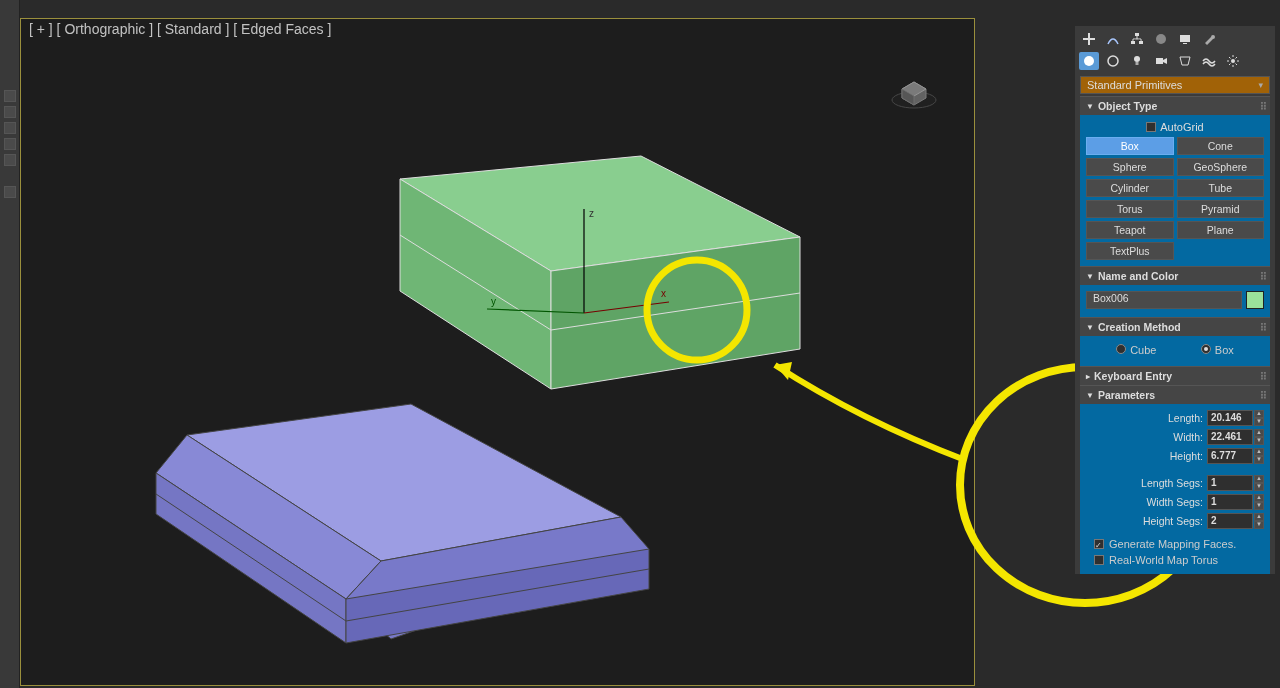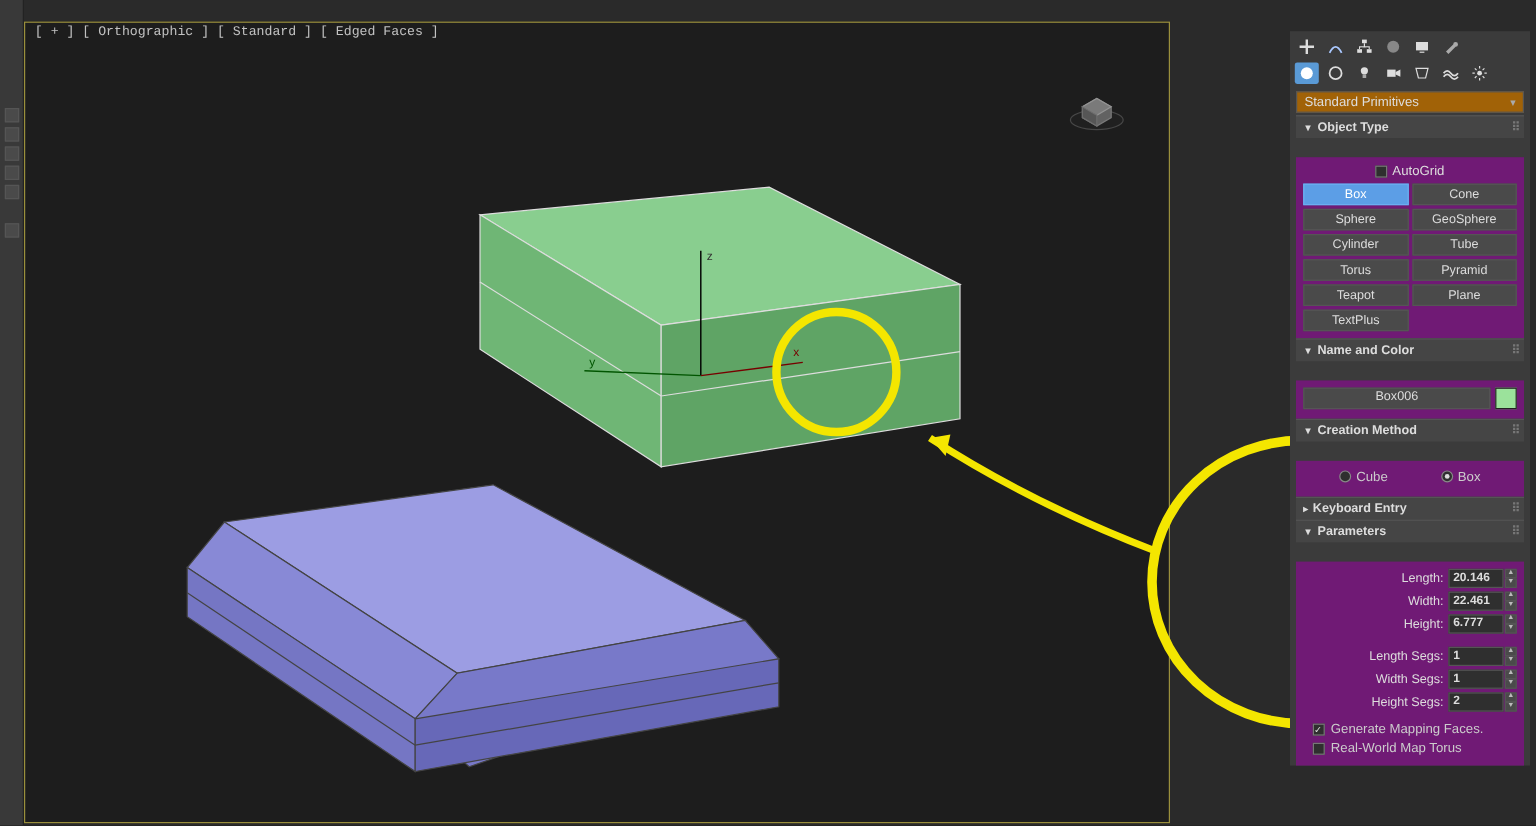--- a/index.html
+++ b/index.html
@@ -4,50 +4,50 @@
 <style>
   * { box-sizing: border-box; margin: 0; padding: 0; font-family: "Segoe UI", Tahoma, sans-serif; }
   body { background: #2a2a2a; width: 1280px; height: 688px; overflow: hidden; position: relative; color: #ccc; font-size: 11px; }
 
   
   .left-strip { position: absolute; left: 0; top: 0; width: 20px; height: 688px; background: #393939; border-right: 1px solid #222; }
   .left-strip .slot { width: 12px; height: 12px; background: #4a4a4a; margin: 4px auto; border: 1px solid #555; }
 
   
   .viewport { position: absolute; left: 20px; top: 18px; width: 955px; height: 668px; background: #1d1d1d; border: 1px solid #9a8f3c; }
-  .viewport-label { position: absolute; left: 8px; top: 2px; color: #c2c2c2; font-size: 11px; font-family: Liberation Mono, monospace; }
+  .viewport-label { position: absolute; left: 8px; top: 2px; color: #c2c2c2; font-size: 14px; }
   .viewcube { position: absolute; right: 30px; top: 35px; opacity: .75; }
 
   
   .panel { position: absolute; right: 5px; top: 26px; width: 200px; background: #3b3b3b; }
   .tabbar { display: flex; gap: 4px; padding: 4px 4px 2px 4px; }
   .tabbar2 { display: flex; gap: 4px; padding: 2px 4px 4px 4px; }
   .tabicon { width: 20px; height: 18px; display: flex; align-items: center; justify-content: center; color: #ddd; border-radius: 2px; }
   .tabicon.active { background: #5a9ad6; color: #fff; }
   .icon-svg { width: 14px; height: 14px; }
 
   .dropdown { margin: 2px 5px; height: 18px; background: #a16207; border: 1px solid #555; display: flex; align-items: center; padding: 0 6px; color: #ddd; position: relative; }
   .dropdown::after { content: "▾"; position: absolute; right: 6px; font-size: 9px; color: #aaa; }
 
   .rollout { margin: 0 5px; }
   .rollout-head { background: #454545; padding: 3px 6px; color: #ddd; font-size: 10.5px; font-weight: bold; border-top: 1px solid #555; display: flex; align-items: center; gap: 4px; position: relative; }
   .rollout-head .collapser { font-size: 8px; }
   .rollout-head .gripper { position: absolute; right: 4px; color: #777; font-size: 10px; letter-spacing: -1px; }
-  .rollout-body { background: #701a75; padding: 4px 6px 6px 6px; margin-top: 16px; }
+  .rollout-body { background: #0369a1; padding: 4px 6px 6px 6px; }
 
   .checkbox-row { display: flex; align-items: center; justify-content: center; gap: 4px; color: #ddd; padding: 2px 0 4px 0; }
   .chk { width: 10px; height: 10px; border: 1px solid #777; background: #2f2f2f; display: inline-block; flex-shrink: 0; }
   .chk.checked::after { content: "✓"; color: #ddd; font-size: 8px; position: relative; top: -2px; left: 0px; }
 
   .buttons-grid { display: grid; grid-template-columns: 1fr 1fr; gap: 3px; }
   .btn { background: #4a4a4a; border: 1px solid #555; color: #ddd; height: 18px; display: flex; align-items: center; justify-content: center; font-size: 10.5px; }
   .btn.selected { background: #5c9ee6; border-color: #6baef0; color: #fff; }
 
   .name-row { display: flex; gap: 4px; align-items: center; padding: 2px 0; }
-  .name-input { flex: 1; height: 18px; background: #4a4a4a; border: 1px solid #555; color: #ddd; padding: 0 24px; font-size: 10.5px; text-align: center; }
+  .name-input { flex: 1; height: 18px; background: #4a4a4a; border: 1px solid #555; color: #ddd; padding: 0 6px; font-size: 10.5px; }
   .color-swatch { width: 18px; height: 18px; background: #9be29b; border: 1px solid #222; }
 
   .radio-row { display: flex; justify-content: space-around; padding: 4px 8px; }
   .radio-item { display: flex; gap: 4px; }
   .radio-dot { width: 10px; height: 10px; border: 1px solid #888; border-radius: 50%; background: #2f2f2f; display: inline-block; position: relative; }
   .radio-dot.on::after { content: ""; position: absolute; inset: 2px; background: #ddd; border-radius: 50%; }
 
   .param-row { display: flex; align-items: center; justify-content: flex-end; gap: 4px; padding: 1.5px 0; }
   .param-label { color: #ddd; font-size: 10.5px; }
   .spinner { display: flex; align-items: center; font-weight: bold; }

